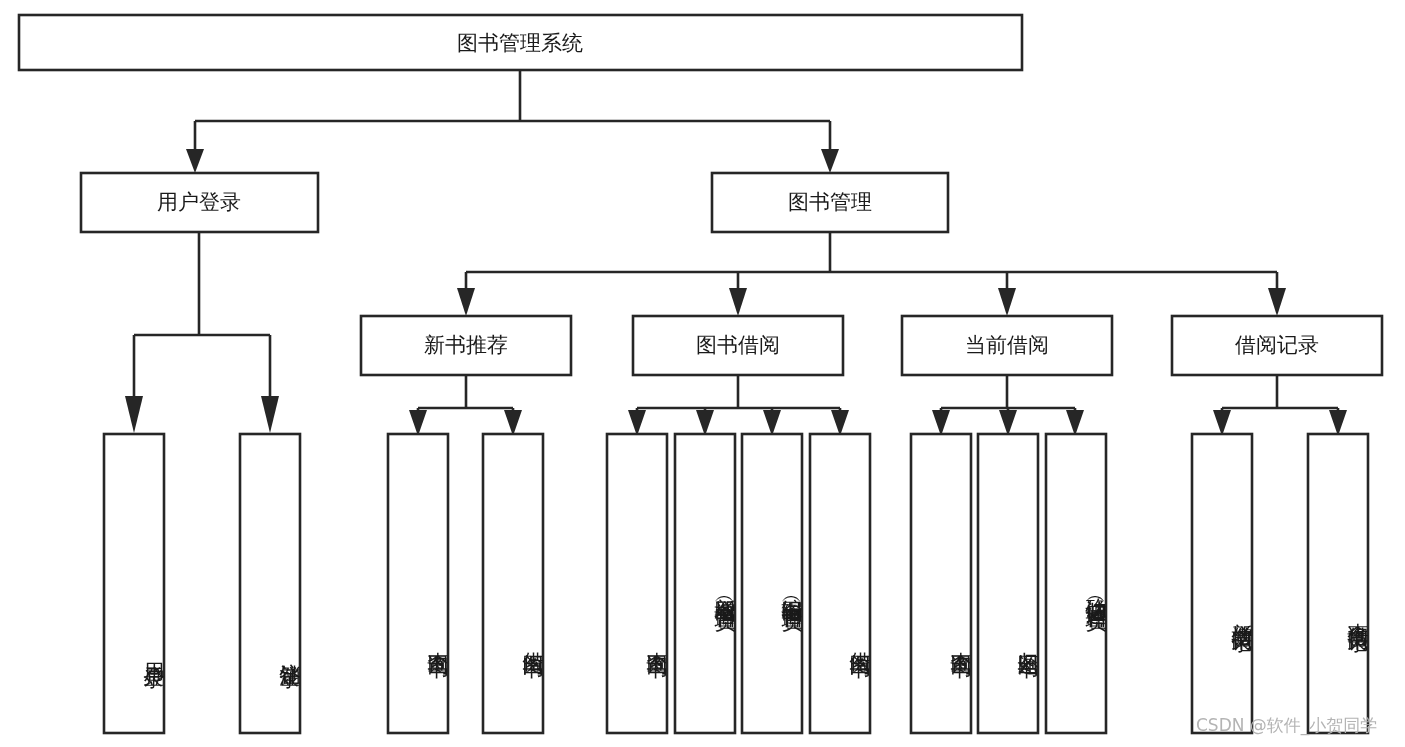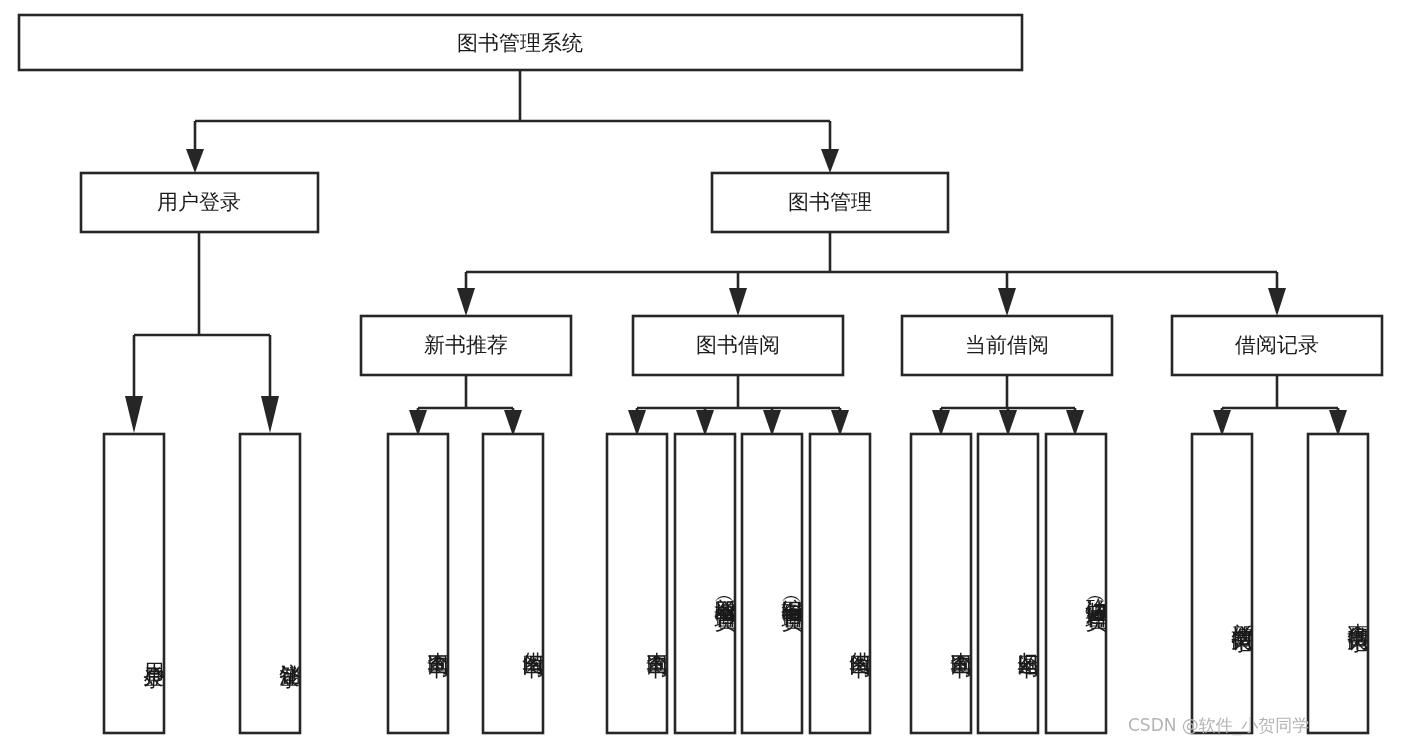--- a/index.html
+++ b/index.html
@@ -202,15 +202,15 @@
   <div class="vlabel" style="left:742px; top:434px; width:60px; height:299px; padding-top:6px;">编辑图书（管理员）</div>
   <div class="vlabel" style="left:810px; top:434px; width:60px; height:299px; padding-top:55px;">借阅图书</div>
 
   <div class="vlabel" style="left:911px; top:434px; width:60px; height:299px; padding-top:55px;">查询图书</div>
   <div class="vlabel" style="left:978px; top:434px; width:60px; height:299px; padding-top:55px;">归还图书</div>
   <div class="vlabel" style="left:1046px; top:434px; width:60px; height:299px; padding-top:6px;">确认归还（管理员）</div>
 
   <div class="vlabel" style="left:1192px; top:434px; width:60px; height:299px; padding-top:28px;">新增借阅记录</div>
   <div class="vlabel" style="left:1308px; top:434px; width:60px; height:299px; padding-top:28px;">查询借阅记录</div>
 
-  <div class="watermark" style="left:1128px; top:714px;">CSDN @软件_小贺同学</div>
+  <div class="watermark" style="left:1196px; top:714px;">CSDN @软件_小贺同学</div>
 
 </div>
 
 </body></html>

